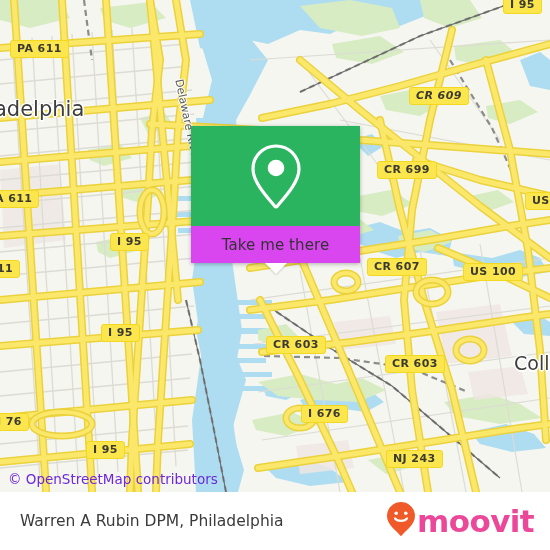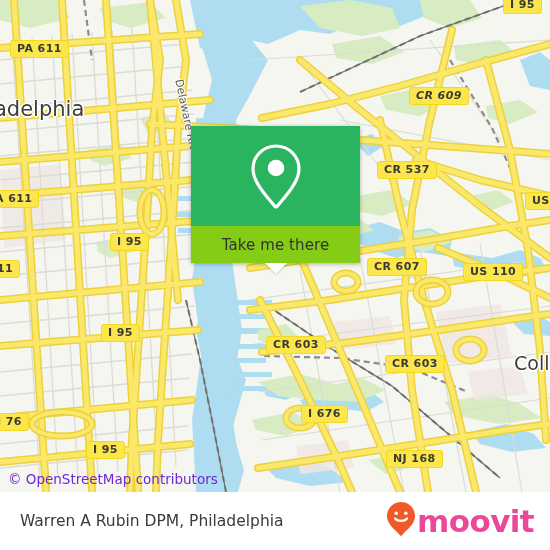--- a/index.html
+++ b/index.html
@@ -101,21 +101,21 @@
   }
   #card-green {
     background: #2BB45F;
     height: 100px;
     display: flex;
     align-items: center;
     justify-content: center;
   }
   #card-green svg { display:block; }
   #card-footer {
-    background: #84cc16;
+    background: #d946ef;
     height: 37px;
     display: flex;
     align-items: center;
     justify-content: center;
     position: relative;
   }
   #card-label {
     font-family: "DejaVu Sans", sans-serif;
     font-size: 15px;
     color: #333333;
@@ -412,28 +412,28 @@
 
     <div class="shield" style="left:10px;  top:32px;margin-top:8px;">PA 611</div>
     <div class="shield" style="left:503px; top:-4px;">I 95</div>
     <div class="shield" style="left:-12px; top:190px;">A 611</div>
     <div class="shield" style="left:-18px; top:260px;">611</div>
     <div class="shield" style="left:110px; top:233px;">I 95</div>
     <div class="shield" style="left:101px; top:324px;">I 95</div>
     <div class="shield" style="left:-10px; top:413px;">I 76</div>
     <div class="shield" style="left:86px;  top:441px;">I 95</div>
     <div class="shield" style="left:409px; top:87px;font-style:italic;">CR 609</div>
-    <div class="shield" style="left:377px; top:161px;">CR 537</div>
+    <div class="shield" style="left:377px; top:161px;">CR 699</div>
     <div class="shield" style="left:525px; top:192px;">US</div>
     <div class="shield" style="left:367px; top:258px;">CR 607</div>
-    <div class="shield" style="left:463px; top:263px;">US 110</div>
+    <div class="shield" style="left:463px; top:263px;">US 100</div>
     <div class="shield" style="left:266px; top:336px;">CR 603</div>
     <div class="shield" style="left:385px; top:355px;">CR 603</div>
     <div class="shield" style="left:277px; top:405px;margin-left:24px;">I 676</div>
-    <div class="shield" style="left:386px; top:450px;">NJ 168</div>
+    <div class="shield" style="left:386px; top:450px;">NJ 243</div>
 
     <div id="osm-credit">© OpenStreetMap contributors</div>
 
     <div id="poi-card">
       <div id="card-green">
         <span>
           <svg width="54" height="66" viewBox="0 0 54 66" aria-hidden="true">
             <path d="M27 3 C14.3 3 4 13.3 4 26 C4 40 20 56 26 63.5 C26.5 64.1 27.5 64.1 28 63.5
                      C34 56 50 40 50 26 C50 13.3 39.7 3 27 3 Z" fill="none" stroke="#ffffff" stroke-width="3.2"></path>
             <circle cx="27" cy="25" r="8.3" fill="#ffffff"></circle>

